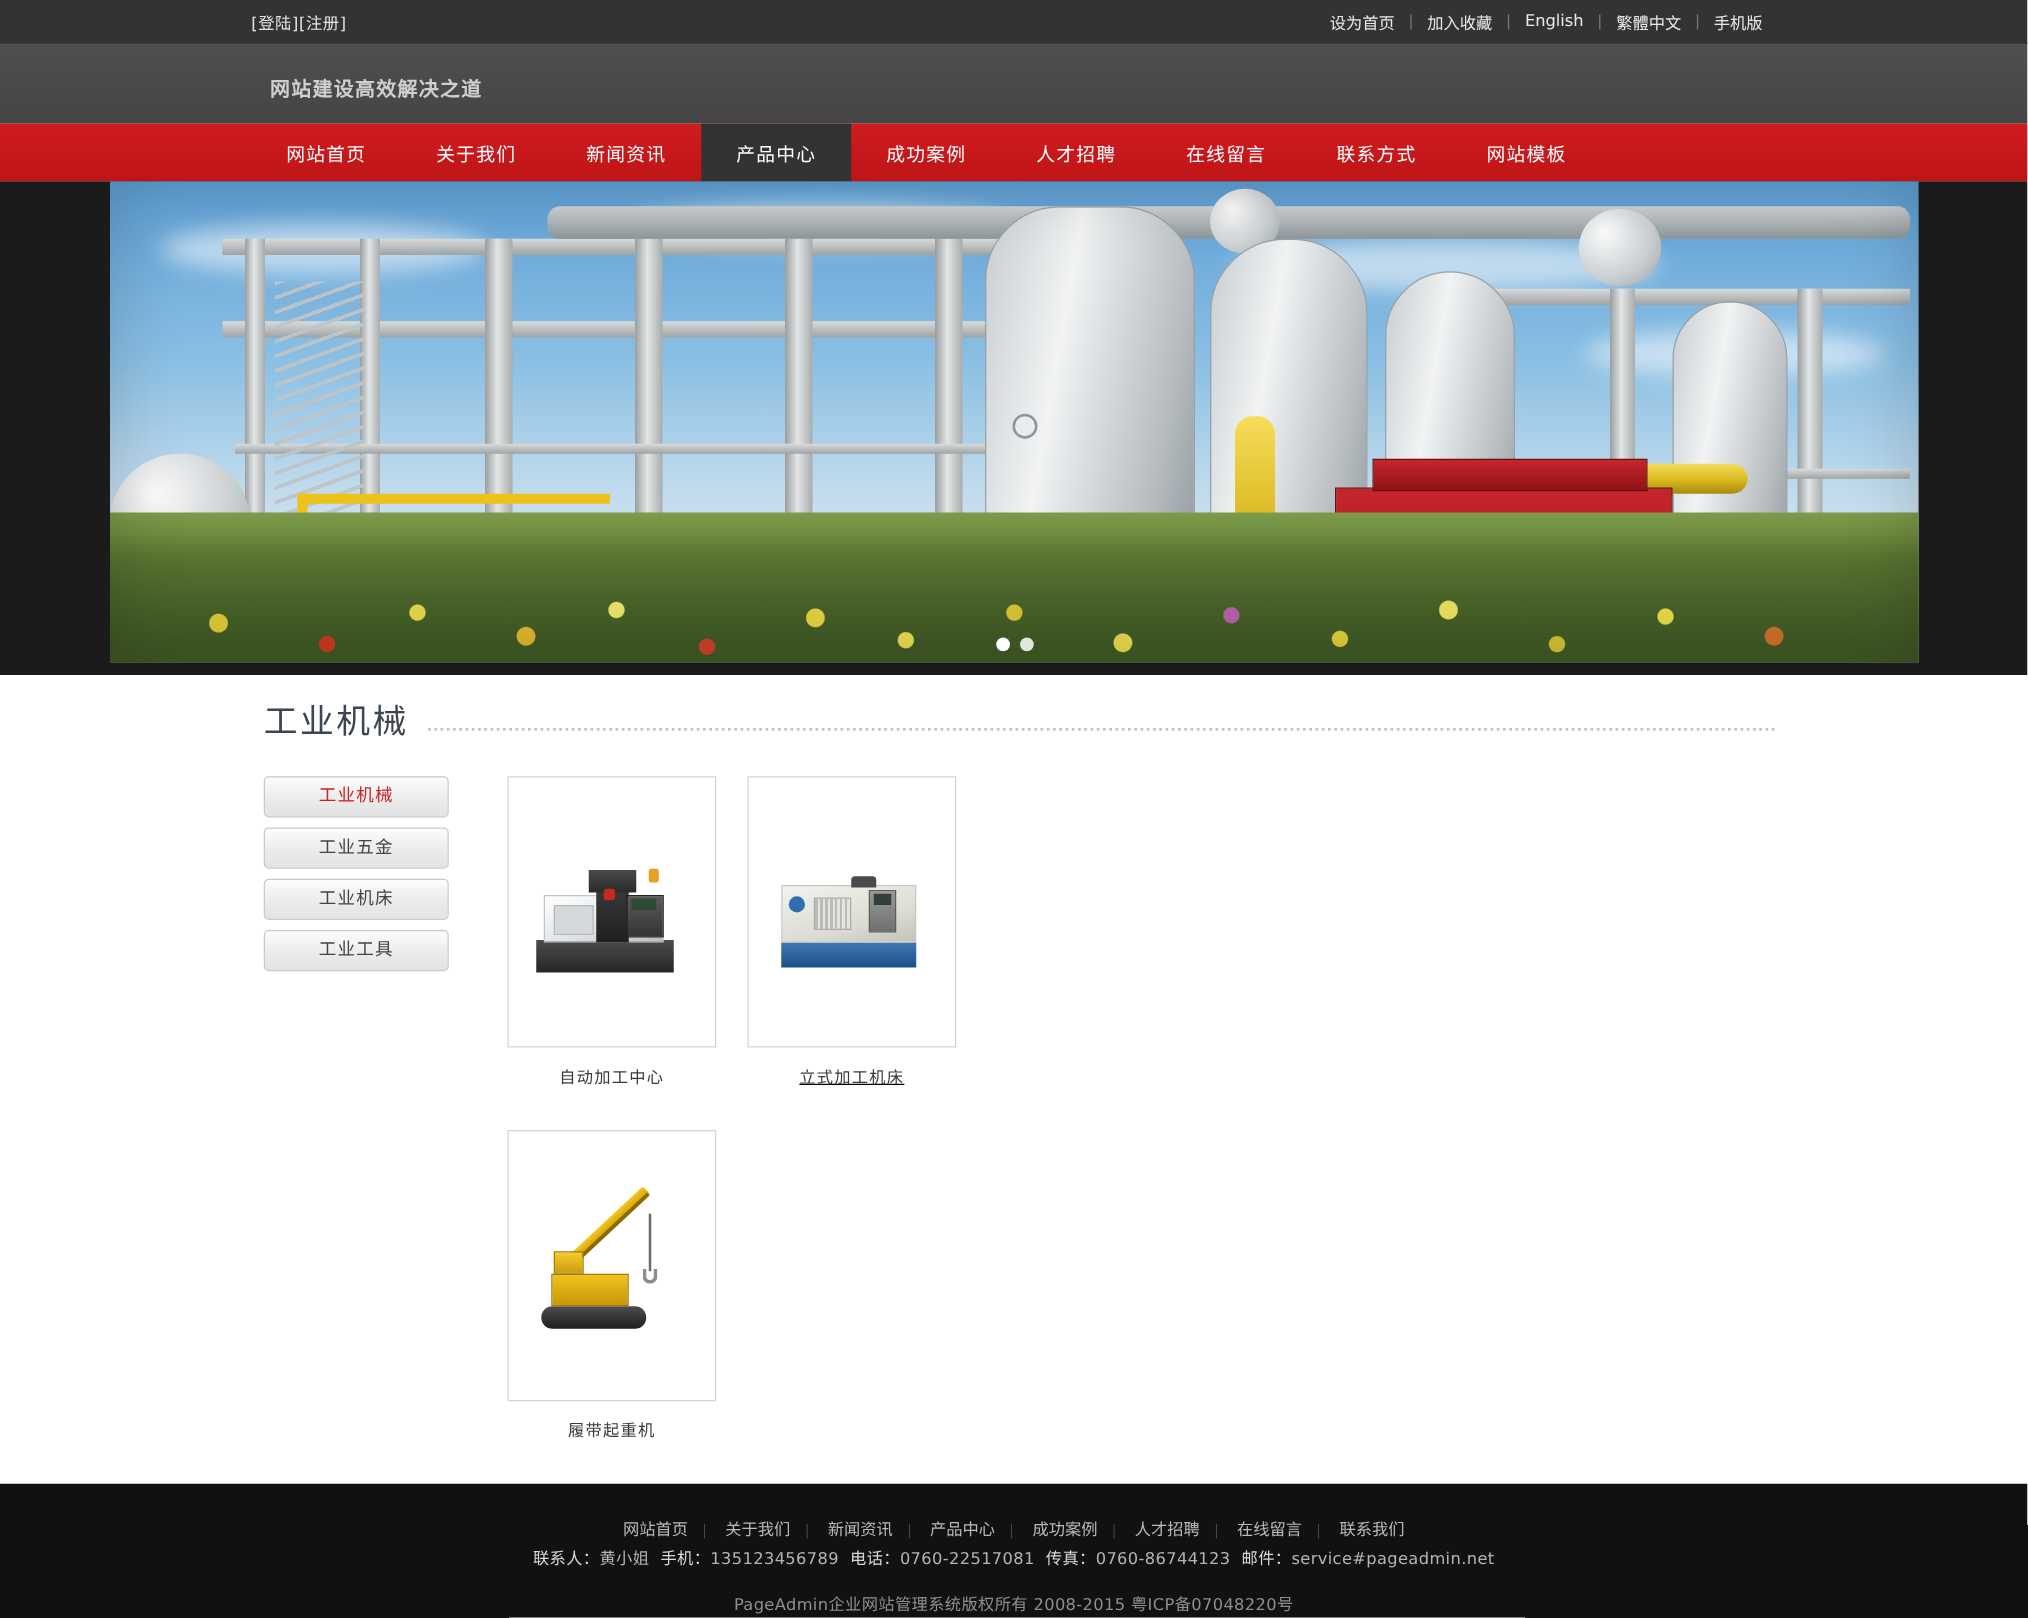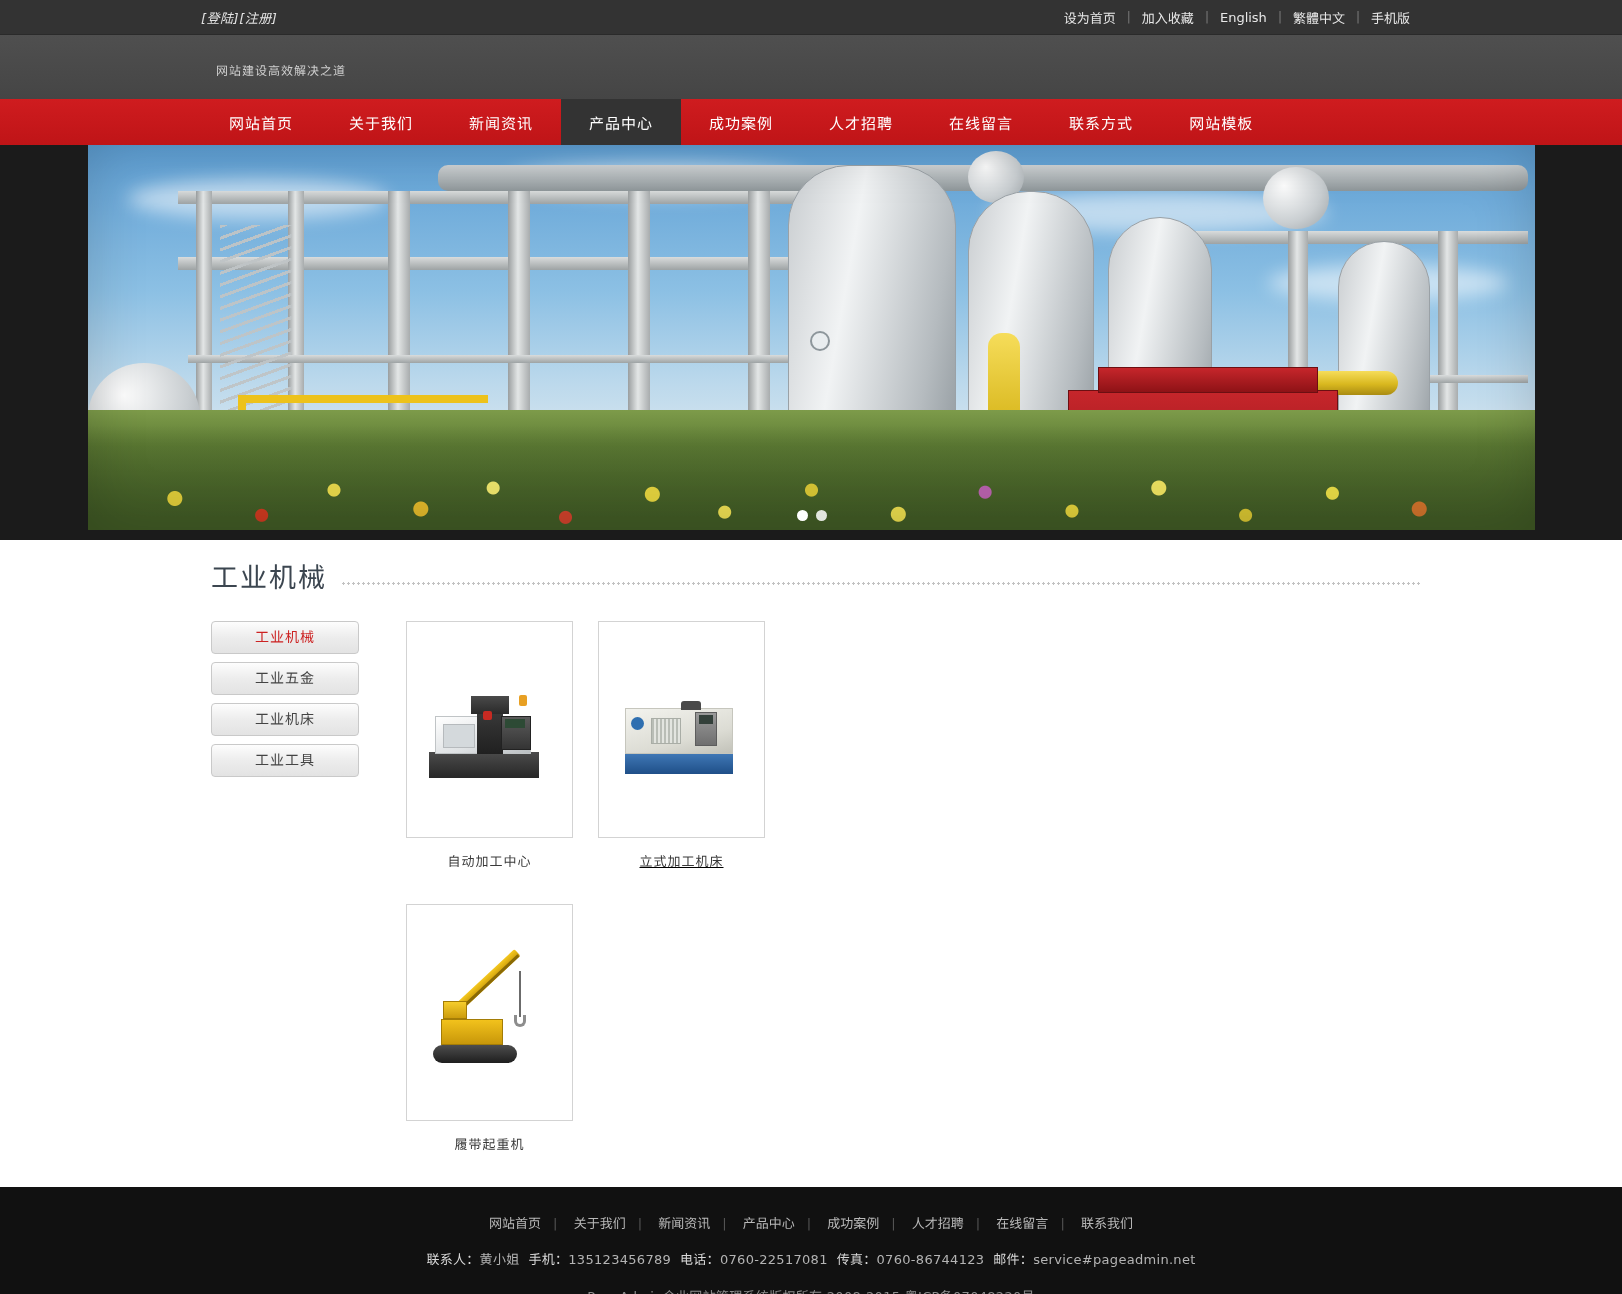--- a/index.html
+++ b/index.html
@@ -16,21 +16,21 @@
   .topbar {
     height:35px; background:#333333; color:#d8d8d8;
     display:flex; align-items:center; font-size:13px;
     border-bottom:1px solid #2a2a2a;
   }
   .topbar-inner {
     width:1240px; margin:0 auto; display:flex;
     align-items:center; justify-content:space-between;
     padding:0 10px;
   }
-  .top-left { color:#e2e2e2; letter-spacing:0.5px;font-style:italic; }
+  .top-left { color:#e2e2e2; letter-spacing:0.5px; }
   .top-left a { color:#e2e2e2; text-decoration:none; }
   .top-right { display:flex; align-items:center; gap:0; }
   .top-right a {
     color:#e8e8e8; text-decoration:none; padding:0 11px;
     font-size:13px;
   }
   .top-right .sep { color:#7a7a7a; font-size:12px; }
 
   
   .header {
@@ -44,22 +44,22 @@
   .logo-main {
     font-family:"DejaVu Sans","Liberation Sans",sans-serif;
     font-style:italic; font-weight:bold; font-size:27px;
     color:#f26c21; letter-spacing:-0.5px;
   }
   .logo-cn {
     font-style:italic; font-weight:bold; font-size:25px;
     color:#ffffff; letter-spacing:1px;
   }
   .logo-tag {
-    color:#cfcfcf; font-size:12px; margin-top:5px;
-    padding-left:5px; letter-spacing:1px;
+    color:#cfcfcf; font-size:16px; margin-top:5px;
+    padding-left:5px; letter-spacing:1px;font-weight:bold;
   }
 
   
   .nav {
     height:46px; background:#c8171a;
     background:linear-gradient(#cf1c1f,#bf1417);
     display:flex; align-items:stretch;
   }
   .nav-inner {
     width:1240px; margin:0 auto; display:flex;
@@ -318,21 +318,21 @@
   .t-cnc-label { position:absolute; left:20px; bottom:80px; width:26px; height:6px;
     background:#c8952a; }
 
   
   .footer {
     background:#111111; color:#9d9d9d;
     padding:26px 0 0 0; position:relative;
     height:182px;
   }
   .footer-inner { width:1240px; margin:0 auto; text-align:center; }
-  .f-nav { font-size:13px; margin-bottom:17px; }
+  .f-nav { font-size:13px; margin-bottom:4px;font-family:Liberation Serif, serif; }
   .f-nav a { color:#b9b9b9; text-decoration:none; padding:0 12px; }
   .f-nav .sep { color:#555555; }
   .f-contact {
     font-size:13px; color:#b4b4b4; margin-bottom:18px; letter-spacing:.3px;
   }
   .f-contact .lbl { color:#d8d8d8; }
   .f-copy { font-size:13px; color:#8e8e8e; letter-spacing:.3px; }
 </style>
 </head>
 <body>

